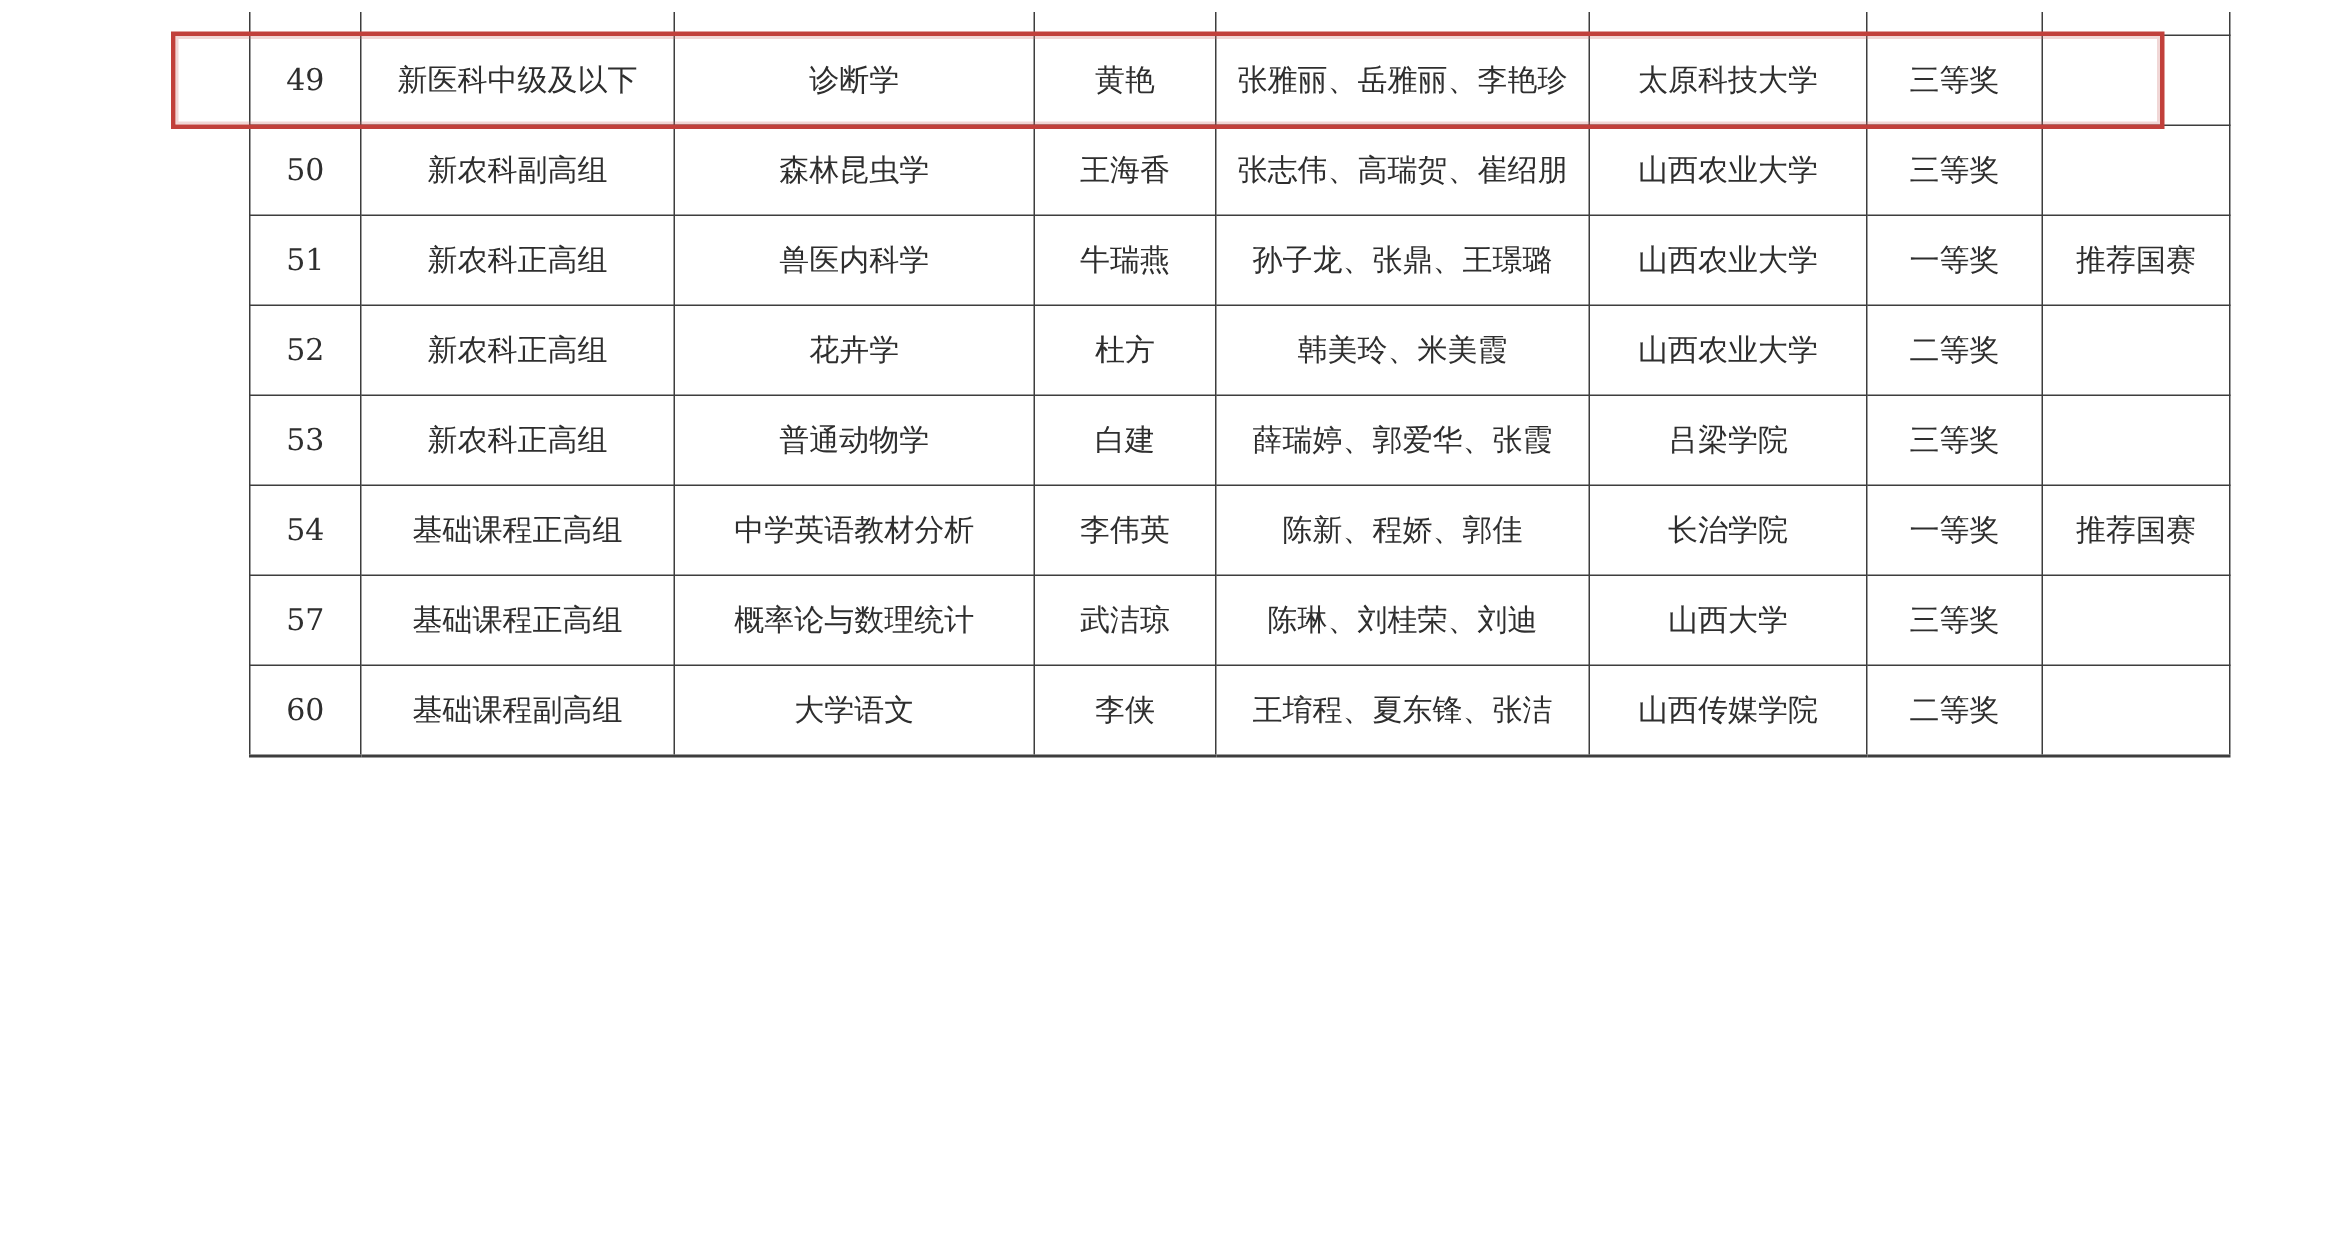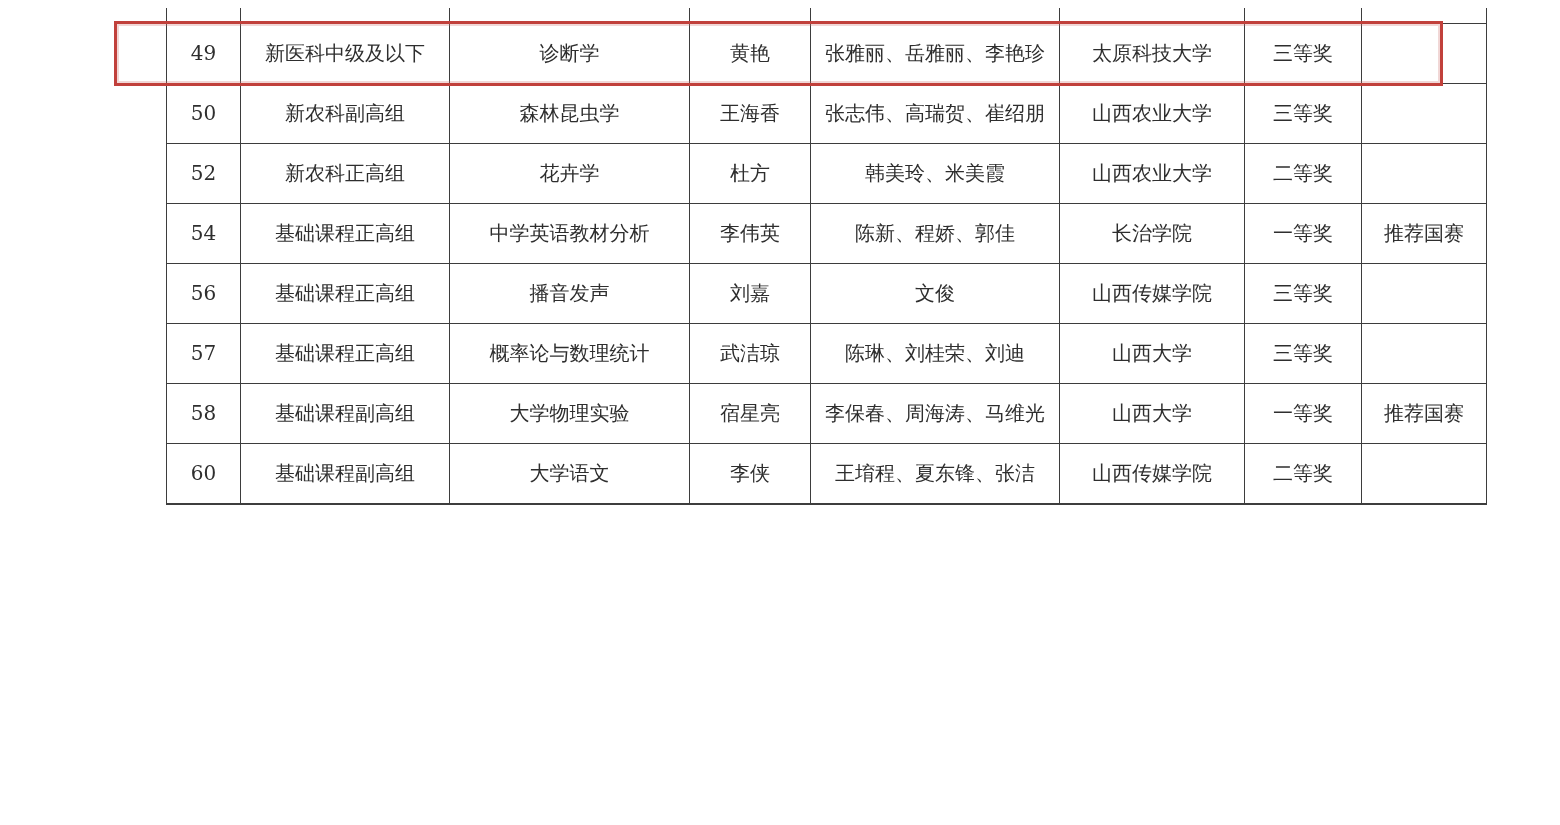--- a/index.html
+++ b/index.html
@@ -102,68 +102,68 @@
           <td>50</td>
           <td>新农科副高组</td>
           <td>森林昆虫学</td>
           <td>王海香</td>
           <td>张志伟、高瑞贺、崔绍朋</td>
           <td>山西农业大学</td>
           <td>三等奖</td>
           <td></td>
         </tr>
         <tr class="data-row">
+          <td>51</td>
+          <td>新农科正高组</td>
+          <td>兽医内科学</td>
+          <td>牛瑞燕</td>
+          <td>孙子龙、张鼎、王璟璐</td>
+          <td>山西农业大学</td>
+          <td>一等奖</td>
+          <td>推荐国赛</td>
+        </tr>
+        <tr class="data-row">
           <td>52</td>
           <td>新农科正高组</td>
           <td>花卉学</td>
           <td>杜方</td>
           <td>韩美玲、米美霞</td>
           <td>山西农业大学</td>
           <td>二等奖</td>
+          <td></td>
+        </tr>
+        <tr class="data-row">
+          <td>53</td>
+          <td>新农科正高组</td>
+          <td>普通动物学</td>
+          <td>白建</td>
+          <td>薛瑞婷、郭爱华、张霞</td>
+          <td>吕梁学院</td>
+          <td>三等奖</td>
           <td></td>
         </tr>
         <tr class="data-row">
           <td>54</td>
           <td>基础课程正高组</td>
           <td>中学英语教材分析</td>
           <td>李伟英</td>
           <td>陈新、程娇、郭佳</td>
           <td>长治学院</td>
           <td>一等奖</td>
           <td>推荐国赛</td>
         </tr>
         <tr class="data-row">
-          <td>56</td>
-          <td>基础课程正高组</td>
-          <td>播音发声</td>
-          <td>刘嘉</td>
-          <td>文俊</td>
-          <td>山西传媒学院</td>
-          <td>三等奖</td>
-          <td></td>
-        </tr>
-        <tr class="data-row">
           <td>57</td>
           <td>基础课程正高组</td>
           <td>概率论与数理统计</td>
           <td>武洁琼</td>
           <td>陈琳、刘桂荣、刘迪</td>
           <td>山西大学</td>
           <td>三等奖</td>
           <td></td>
-        </tr>
-        <tr class="data-row">
-          <td>58</td>
-          <td>基础课程副高组</td>
-          <td>大学物理实验</td>
-          <td>宿星亮</td>
-          <td>李保春、周海涛、马维光</td>
-          <td>山西大学</td>
-          <td>一等奖</td>
-          <td>推荐国赛</td>
         </tr>
         <tr class="data-row">
           <td>60</td>
           <td>基础课程副高组</td>
           <td>大学语文</td>
           <td>李侠</td>
           <td>王堉程、夏东锋、张洁</td>
           <td>山西传媒学院</td>
           <td>二等奖</td>
           <td></td>

